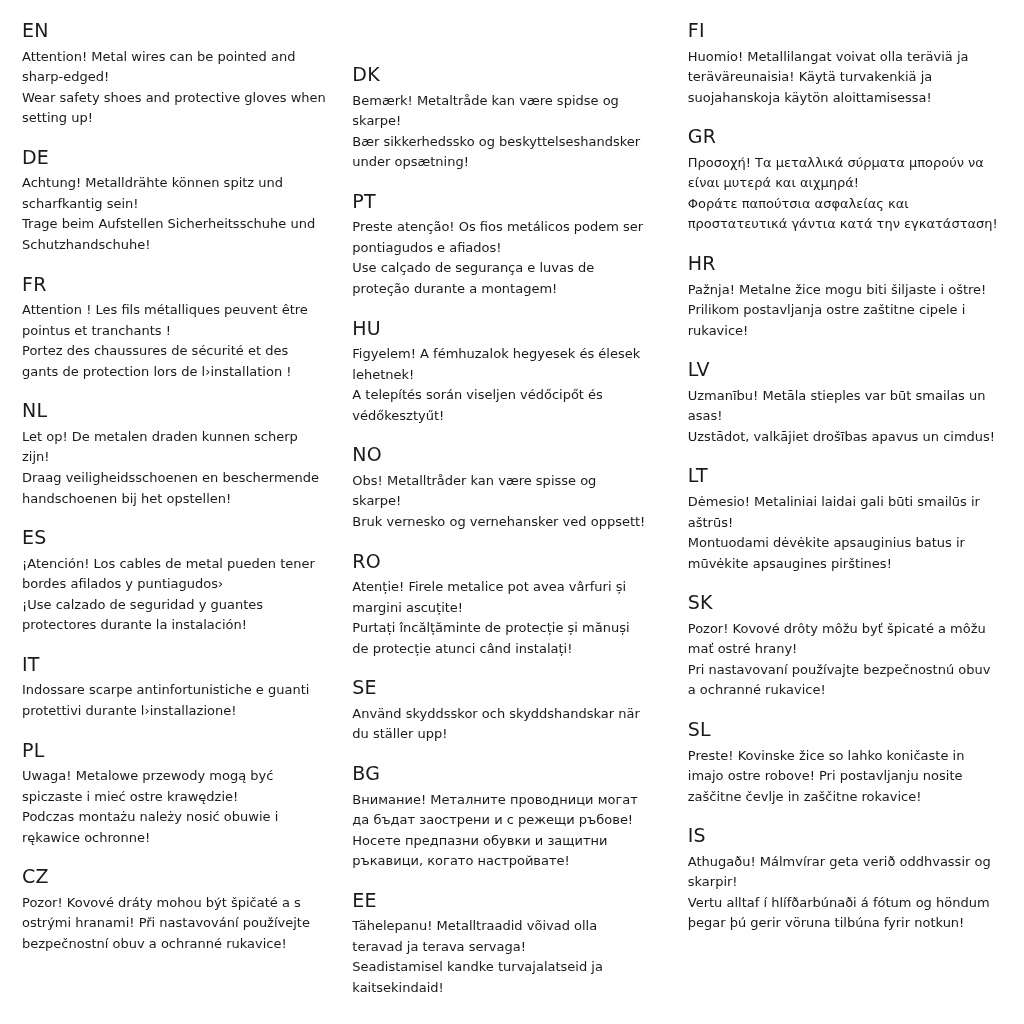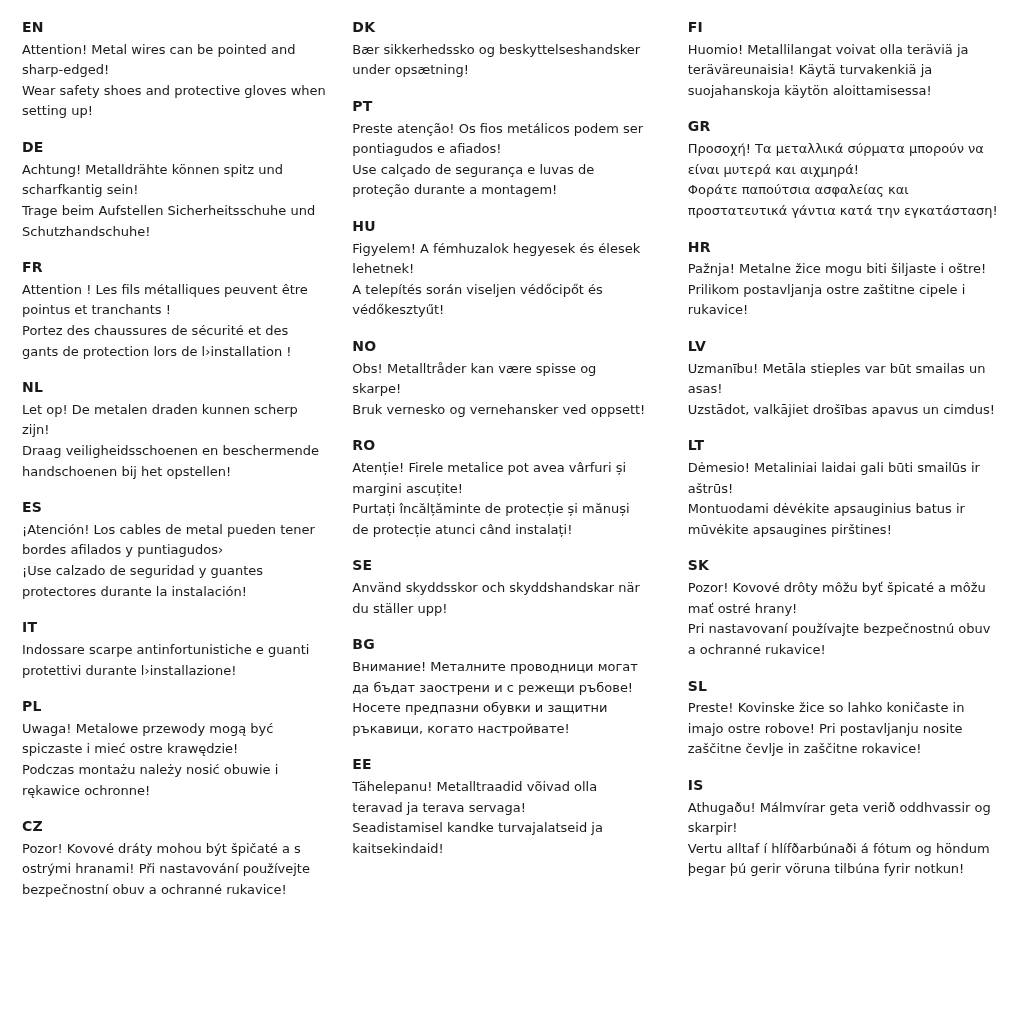--- a/index.html
+++ b/index.html
@@ -21,31 +21,31 @@
     padding: 18px 22px 10px 22px;
     display: flex;
     flex-direction: row;
     align-items: flex-start;
   }
   .column {
     box-sizing: border-box;
     width: 33.33%;
     padding-right: 18px;
   }
-  .column.col-2 { padding-left: 8px; }
+  .column.col-2 { padding-left: 8px; margin-top: 44px; }
   .column.col-3 { padding-left: 8px; padding-right: 4px; margin-left: 13px; }
 
   .block {
     margin-bottom: 16px;
   }
   .block:last-child { margin-bottom: 0; }
 
   .lang-code {
-    font-size: 14px;
-    font-weight: bold;
+    font-size: 19px;
+    font-weight: normal;
     letter-spacing: 0.2px;
     line-height: 1.35;
     margin-bottom: 3px;
   }
   .lines {
     font-size: 13px;
     line-height: 1.58;
   }
   .line {
     display: block;
@@ -110,20 +110,21 @@
       <div class="lines">
         <span class="line">Pozor! Kovové dráty mohou být špičaté a s ostrými hranami! Při nastavování používejte bezpečnostní obuv a ochranné rukavice!</span>
       </div>
     </div>
   </div>
 
   <div class="column col-2">
     <div class="block">
       <div class="lang-code">DK</div>
       <div class="lines">
+        <span class="line">Bemærk! Metaltråde kan være spidse og skarpe!</span>
         <span class="line">Bær sikkerhedssko og beskyttelseshandsker under opsætning!</span>
       </div>
     </div>
     <div class="block">
       <div class="lang-code">PT</div>
       <div class="lines">
         <span class="line">Preste atenção! Os fios metálicos podem ser pontiagudos e afiados!</span>
         <span class="line">Use calçado de segurança e luvas de proteção durante a montagem!</span>
       </div>
     </div>

